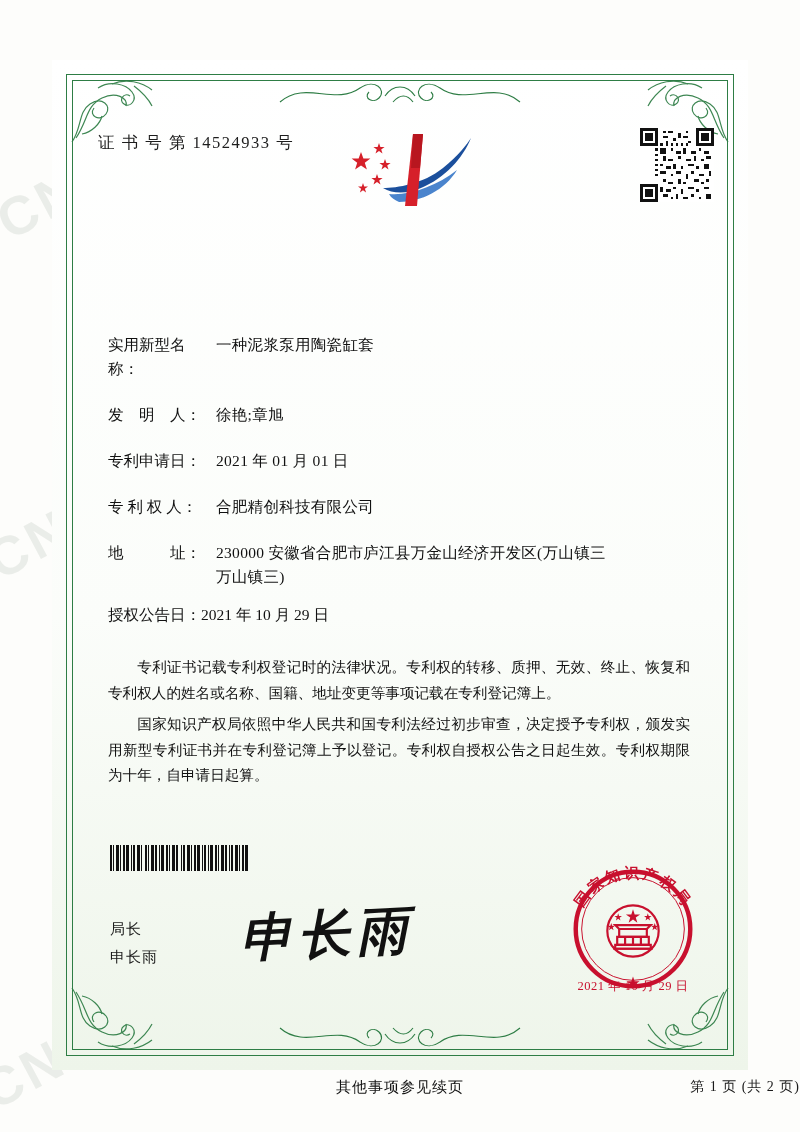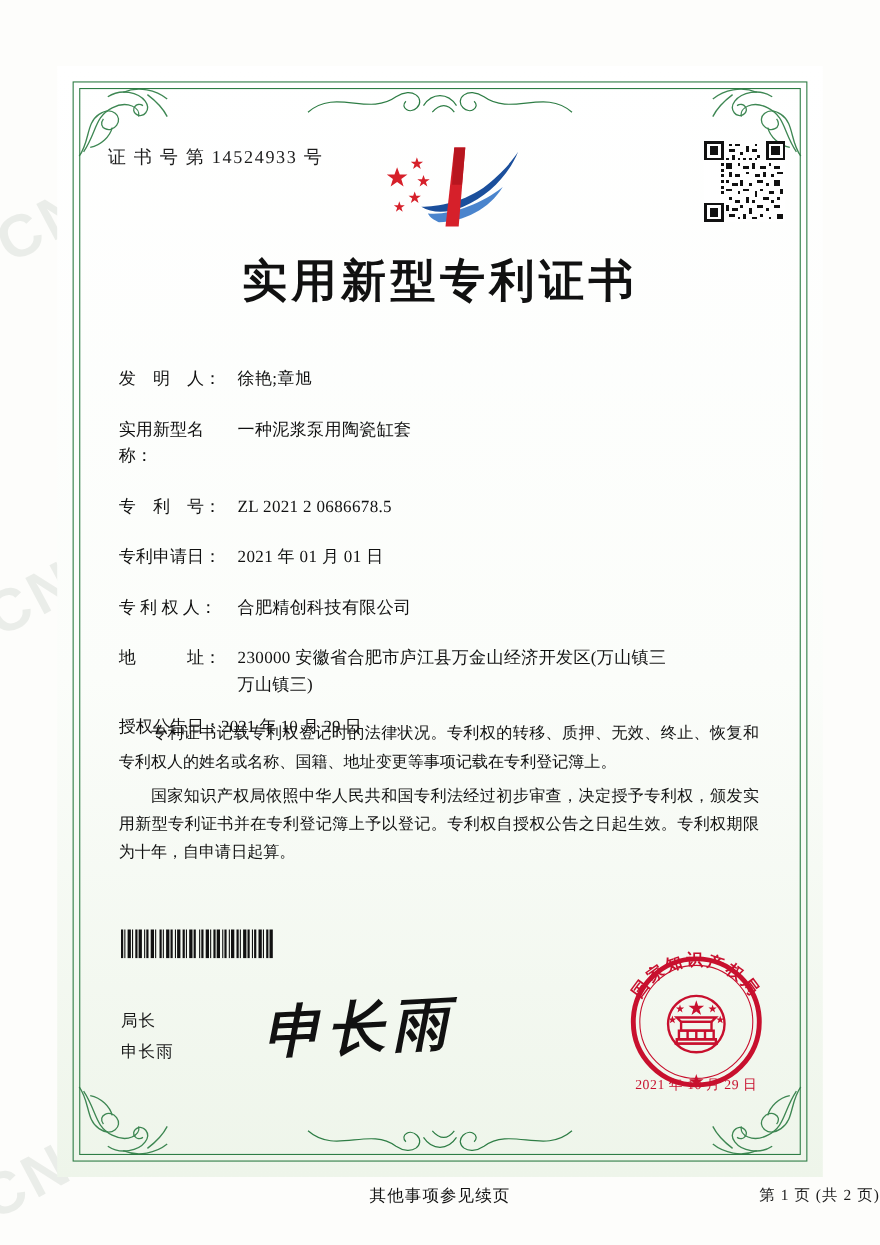--- a/index.html
+++ b/index.html
@@ -444,38 +444,33 @@
         <rect x="12" y="27" width="1" height="1"></rect>
           <rect x="14" y="26" width="1" height="2"></rect>
         <rect x="17" y="27" width="2" height="1"></rect>
           <rect x="20" y="26" width="1" height="1"></rect>
         <rect x="23" y="27" width="1" height="1"></rect>
           <rect x="26" y="26" width="2" height="2"></rect>
       </g>
     </svg>
   </div>
 
-  <div class="title">实用新型专利证书</div>
 
   <div class="fields">
+
+    <div class="field">
+      <div class="lbl">实用新型名称：</div>
+      <div class="val">一种泥浆泵用陶瓷缸套</div>
+    </div>
 
     <div class="field">
       <div class="lbl">发　明　人：</div>
       <div class="val">徐艳;章旭</div>
     </div>
 
-    <div class="field">
-      <div class="lbl">实用新型名称：</div>
-      <div class="val">一种泥浆泵用陶瓷缸套</div>
-    </div>
-
-    <div class="field">
-      <div class="lbl">专　利　号：</div>
-      <div class="val">ZL 2021 2 0686678.5</div>
-    </div>
 
     <div class="field">
       <div class="lbl">专利申请日：</div>
       <div class="val">2021 年 01 月 01 日</div>
     </div>
 
     <div class="field">
       <div class="lbl">专 利 权 人：</div>
       <div class="val">合肥精创科技有限公司</div>
     </div>

